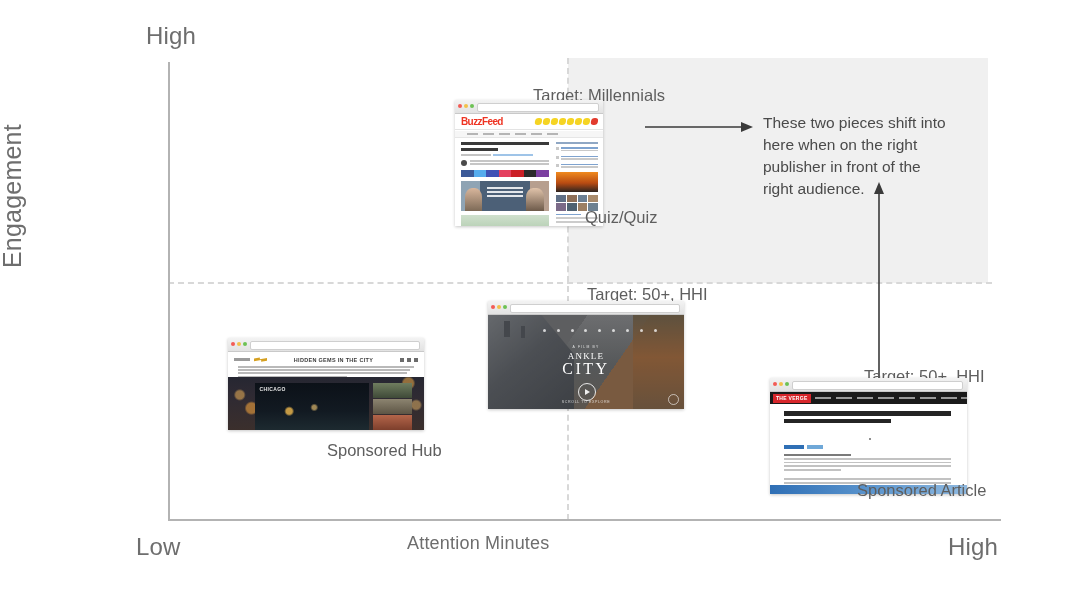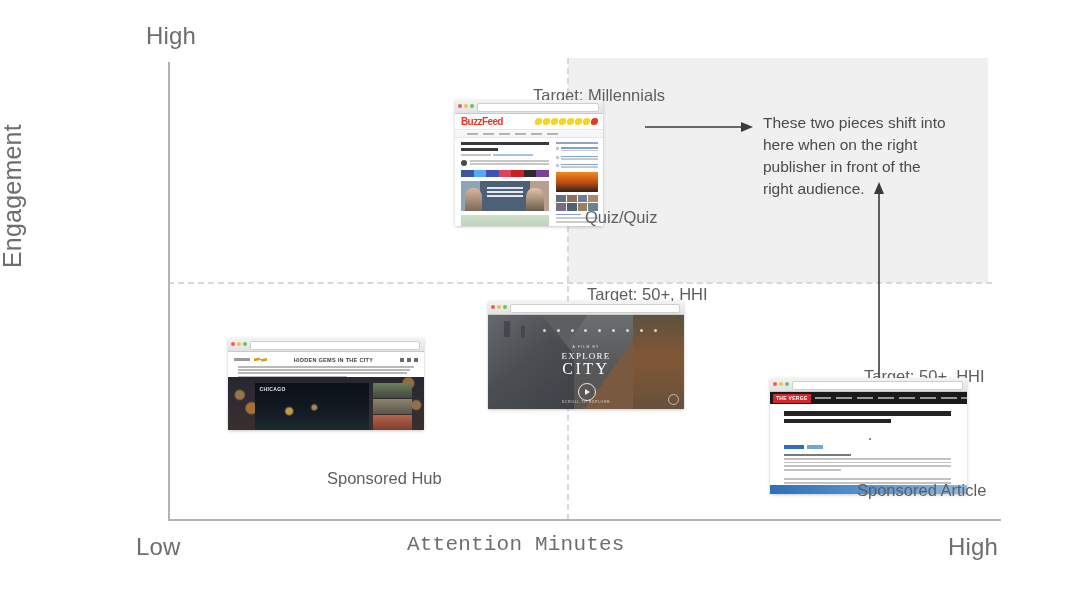--- a/index.html
+++ b/index.html
@@ -31,21 +31,21 @@
     position: absolute;
     color: #6e6e6e;
     font-size: 24px;
     letter-spacing: .2px;
     white-space: nowrap;
   }
   #label-high-y { left: 146px; top: 22px; }
   #label-low-x  { left: 136px; top: 533px; }
   #label-high-x { left: 948px; top: 533px; }
   #label-attention {
-    left: 407px; top: 533px; font-size: 21px; font-family: Liberation Mono, monospace;
+    left: 407px; top: 533px; font-size: 18px;
   }
   #label-engagement {
     left: -2px; top: 268px;
     transform: rotate(-90deg);
     transform-origin: left top;
     font-size: 25px;
   }
 
   
   #quadrant-highlight {
@@ -147,21 +147,21 @@
     font-size: 5px; color: #e7e7e7; letter-spacing: .4px; font-weight: bold;
   }
   .hub-thumbs {
     position: absolute; right: 6%; top: 31px; width: 20%; height: 47px;
     display: flex; flex-direction: column; gap: 1px;
   }
   .hub-thumbs i { flex: 1; display: block; }
   .hub-thumbs i:nth-child(1){ background: linear-gradient(#6f7d5f,#3f4a38); }
   .hub-thumbs i:nth-child(2){ background: linear-gradient(#8c8470,#5d5545); }
   .hub-thumbs i:nth-child(3){ background: linear-gradient(#b4654a,#7d3f2c); }
-  #caption-hub { left: 327px; top: 441px; margin-top: 28px; }
+  #caption-hub { left: 327px; top: 441px; }
 
   
   #card-micro { left: 488px; top: 301px; width: 196px; }
   #card-micro .browser-body { height: 94px; }
   .micro-bg {
     position: absolute; inset: 0;
     background:
       linear-gradient(125deg, #6f6f6f 0 38%, rgba(120,120,120,.25) 38% 62%, #9a6a3f 62% 100%),
       linear-gradient(180deg, #8c8c8c 0%, #5c5f5e 55%, #6a5a49 100%);
   }
@@ -546,21 +546,21 @@
           <i></i>
           <i></i>
           <i></i>
           <i></i>
           <i></i>
           <i></i>
           <i></i>
           <i></i>
       </div>
       <div class="micro-kicker">A FILM BY</div>
-      <div class="micro-title-sm">EXPLORE</div>
+      <div class="micro-title-sm">ANKLE</div>
       <div class="micro-title-lg">CITY</div>
       <div class="micro-play"></div>
       <div class="micro-footer">SCROLL TO EXPLORE</div>
       <div class="micro-corner"></div>
     </div>
   </div>
 
   <div id="card-hub" class="browser">
     <div class="browser-chrome">
       <span class="dots">

